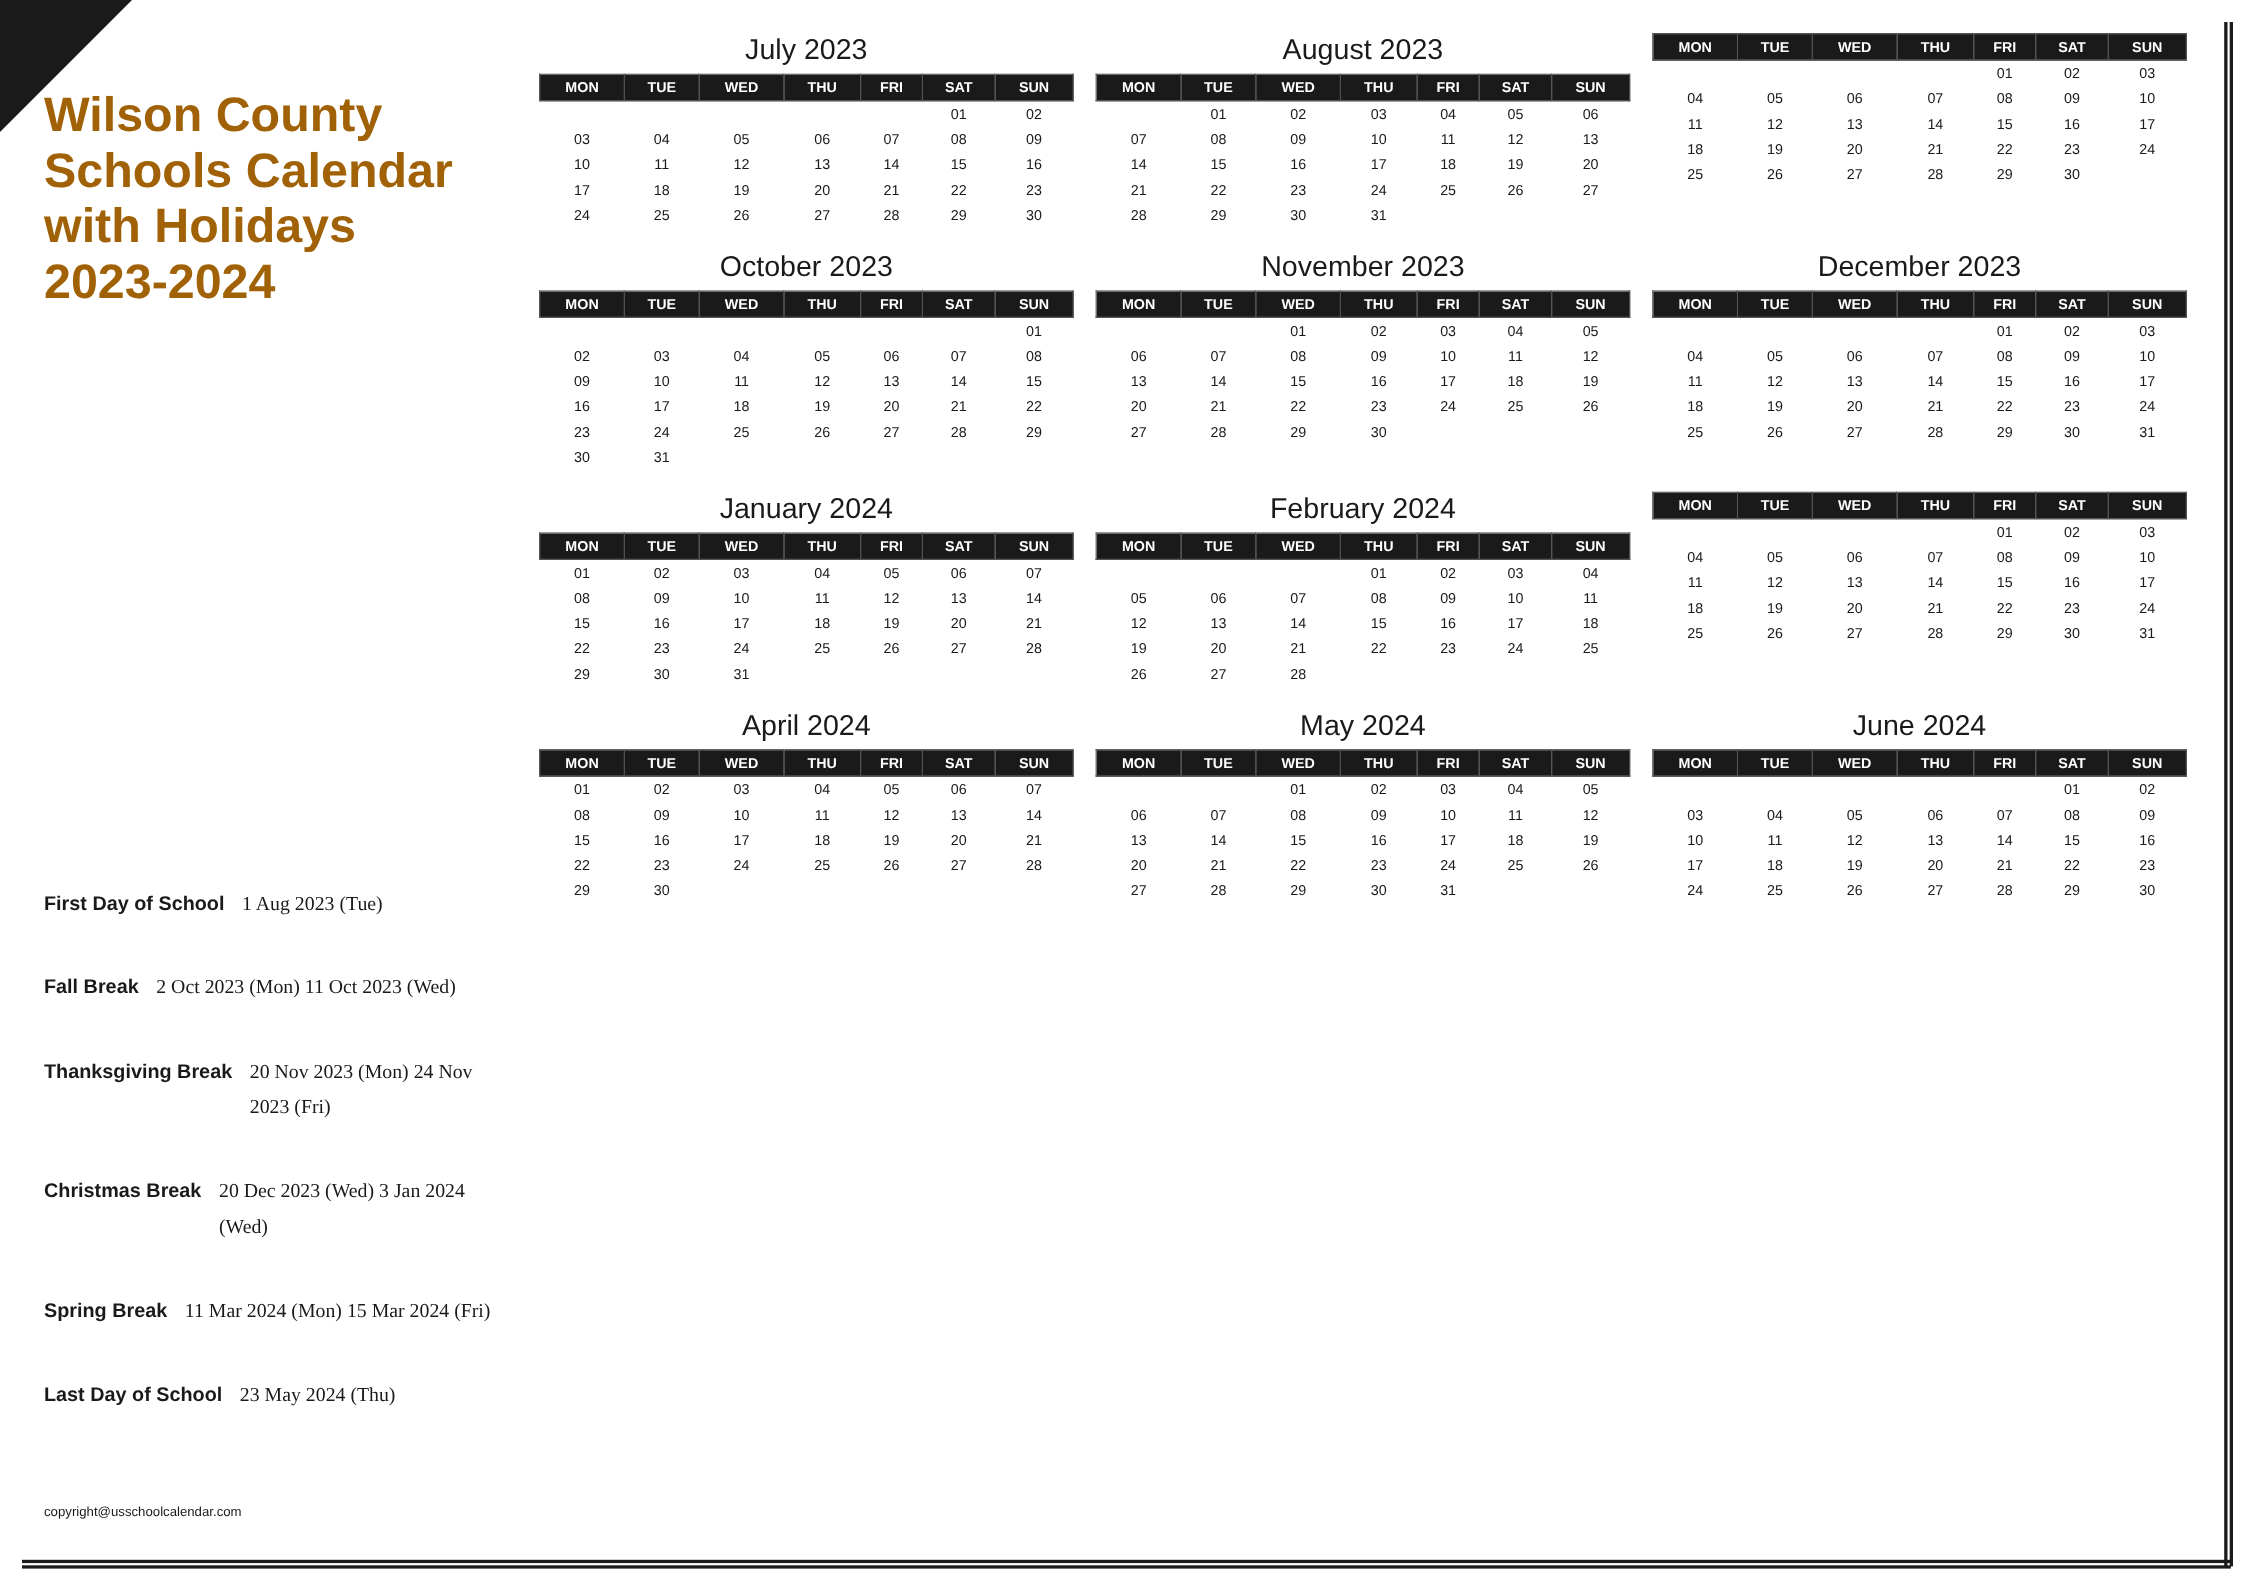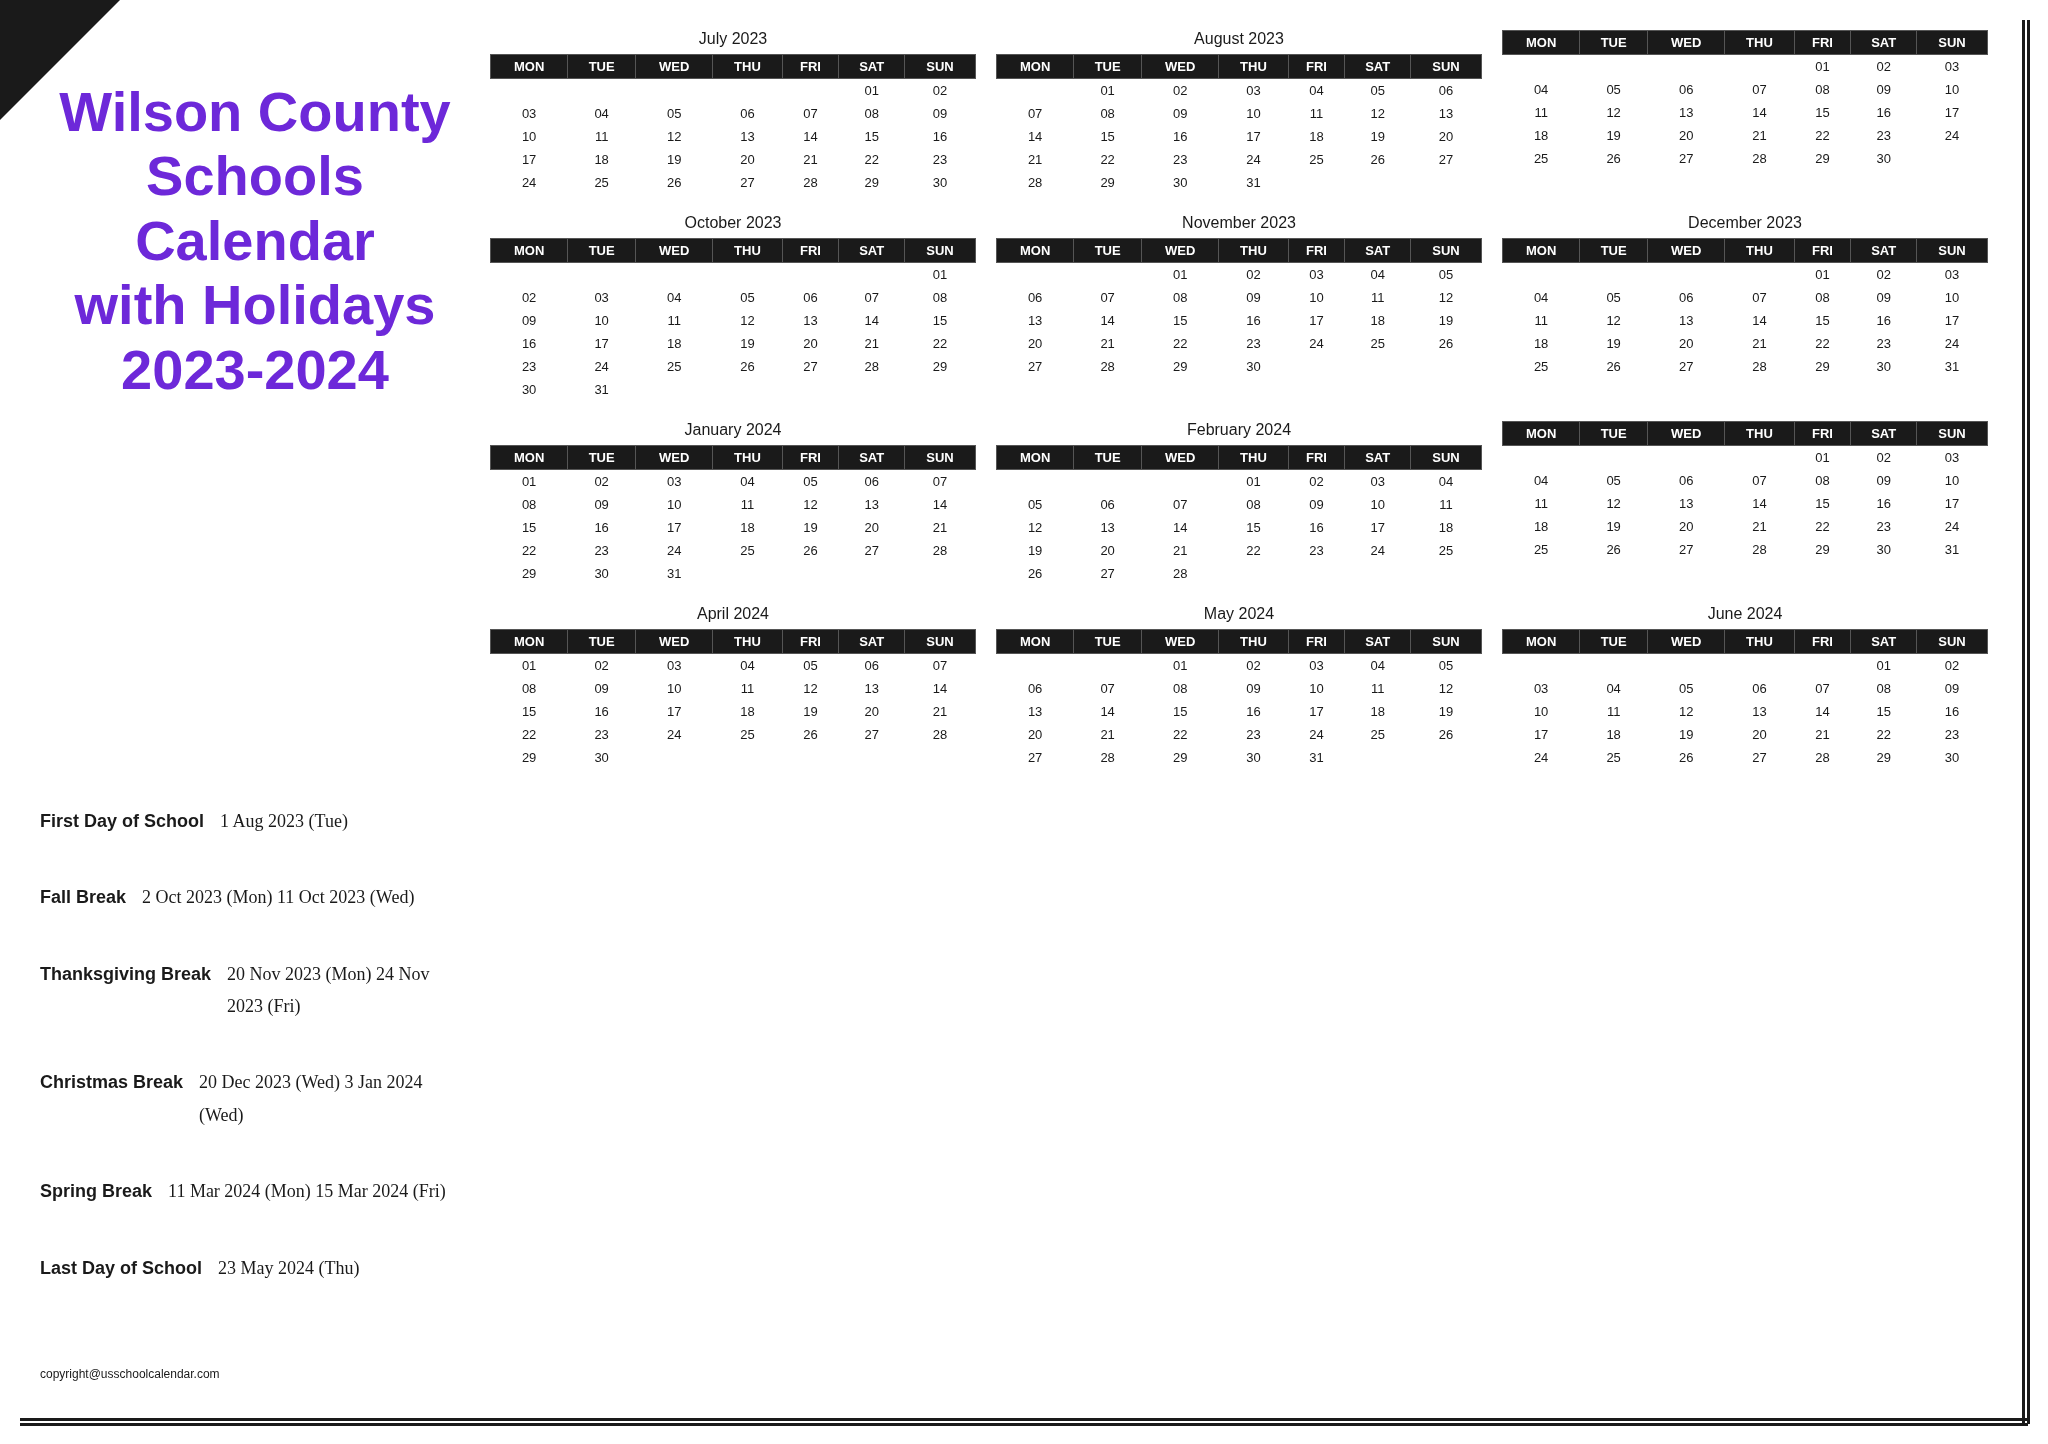--- a/index.html
+++ b/index.html
@@ -50,25 +50,24 @@
     }
 
     
     .left-panel {
       position: absolute;
       left: 40px;
       top: 80px;
       width: 430px;
     }
     .main-title {
-      font-size: 56px;
+      font-size: 44px;
       font-weight: 900;
       line-height: 1.15;
-      color: #6d28d9;
-      text-align: center;
+      color: #a16207;
     }
 
     
     .holiday-info {
       position: absolute;
       left: 40px;
       bottom: 160px;
       width: 430px;
       font-size: 18px;
       line-height: 1.8;
@@ -107,21 +106,21 @@
     .calendar-row {
       display: flex;
       gap: 20px;
       margin-bottom: 20px;
     }
     .calendar-month {
       flex: 1;
     }
     .month-title {
       text-align: center;
-      font-size: 16px;
+      font-size: 26px;
       font-weight: 400;
       margin-bottom: 6px;
       color: #1a1a1a;
     }
     .cal-table {
       width: 100%;
       border-collapse: collapse;
       font-size: 14px;
     }
     .cal-table thead tr th {

